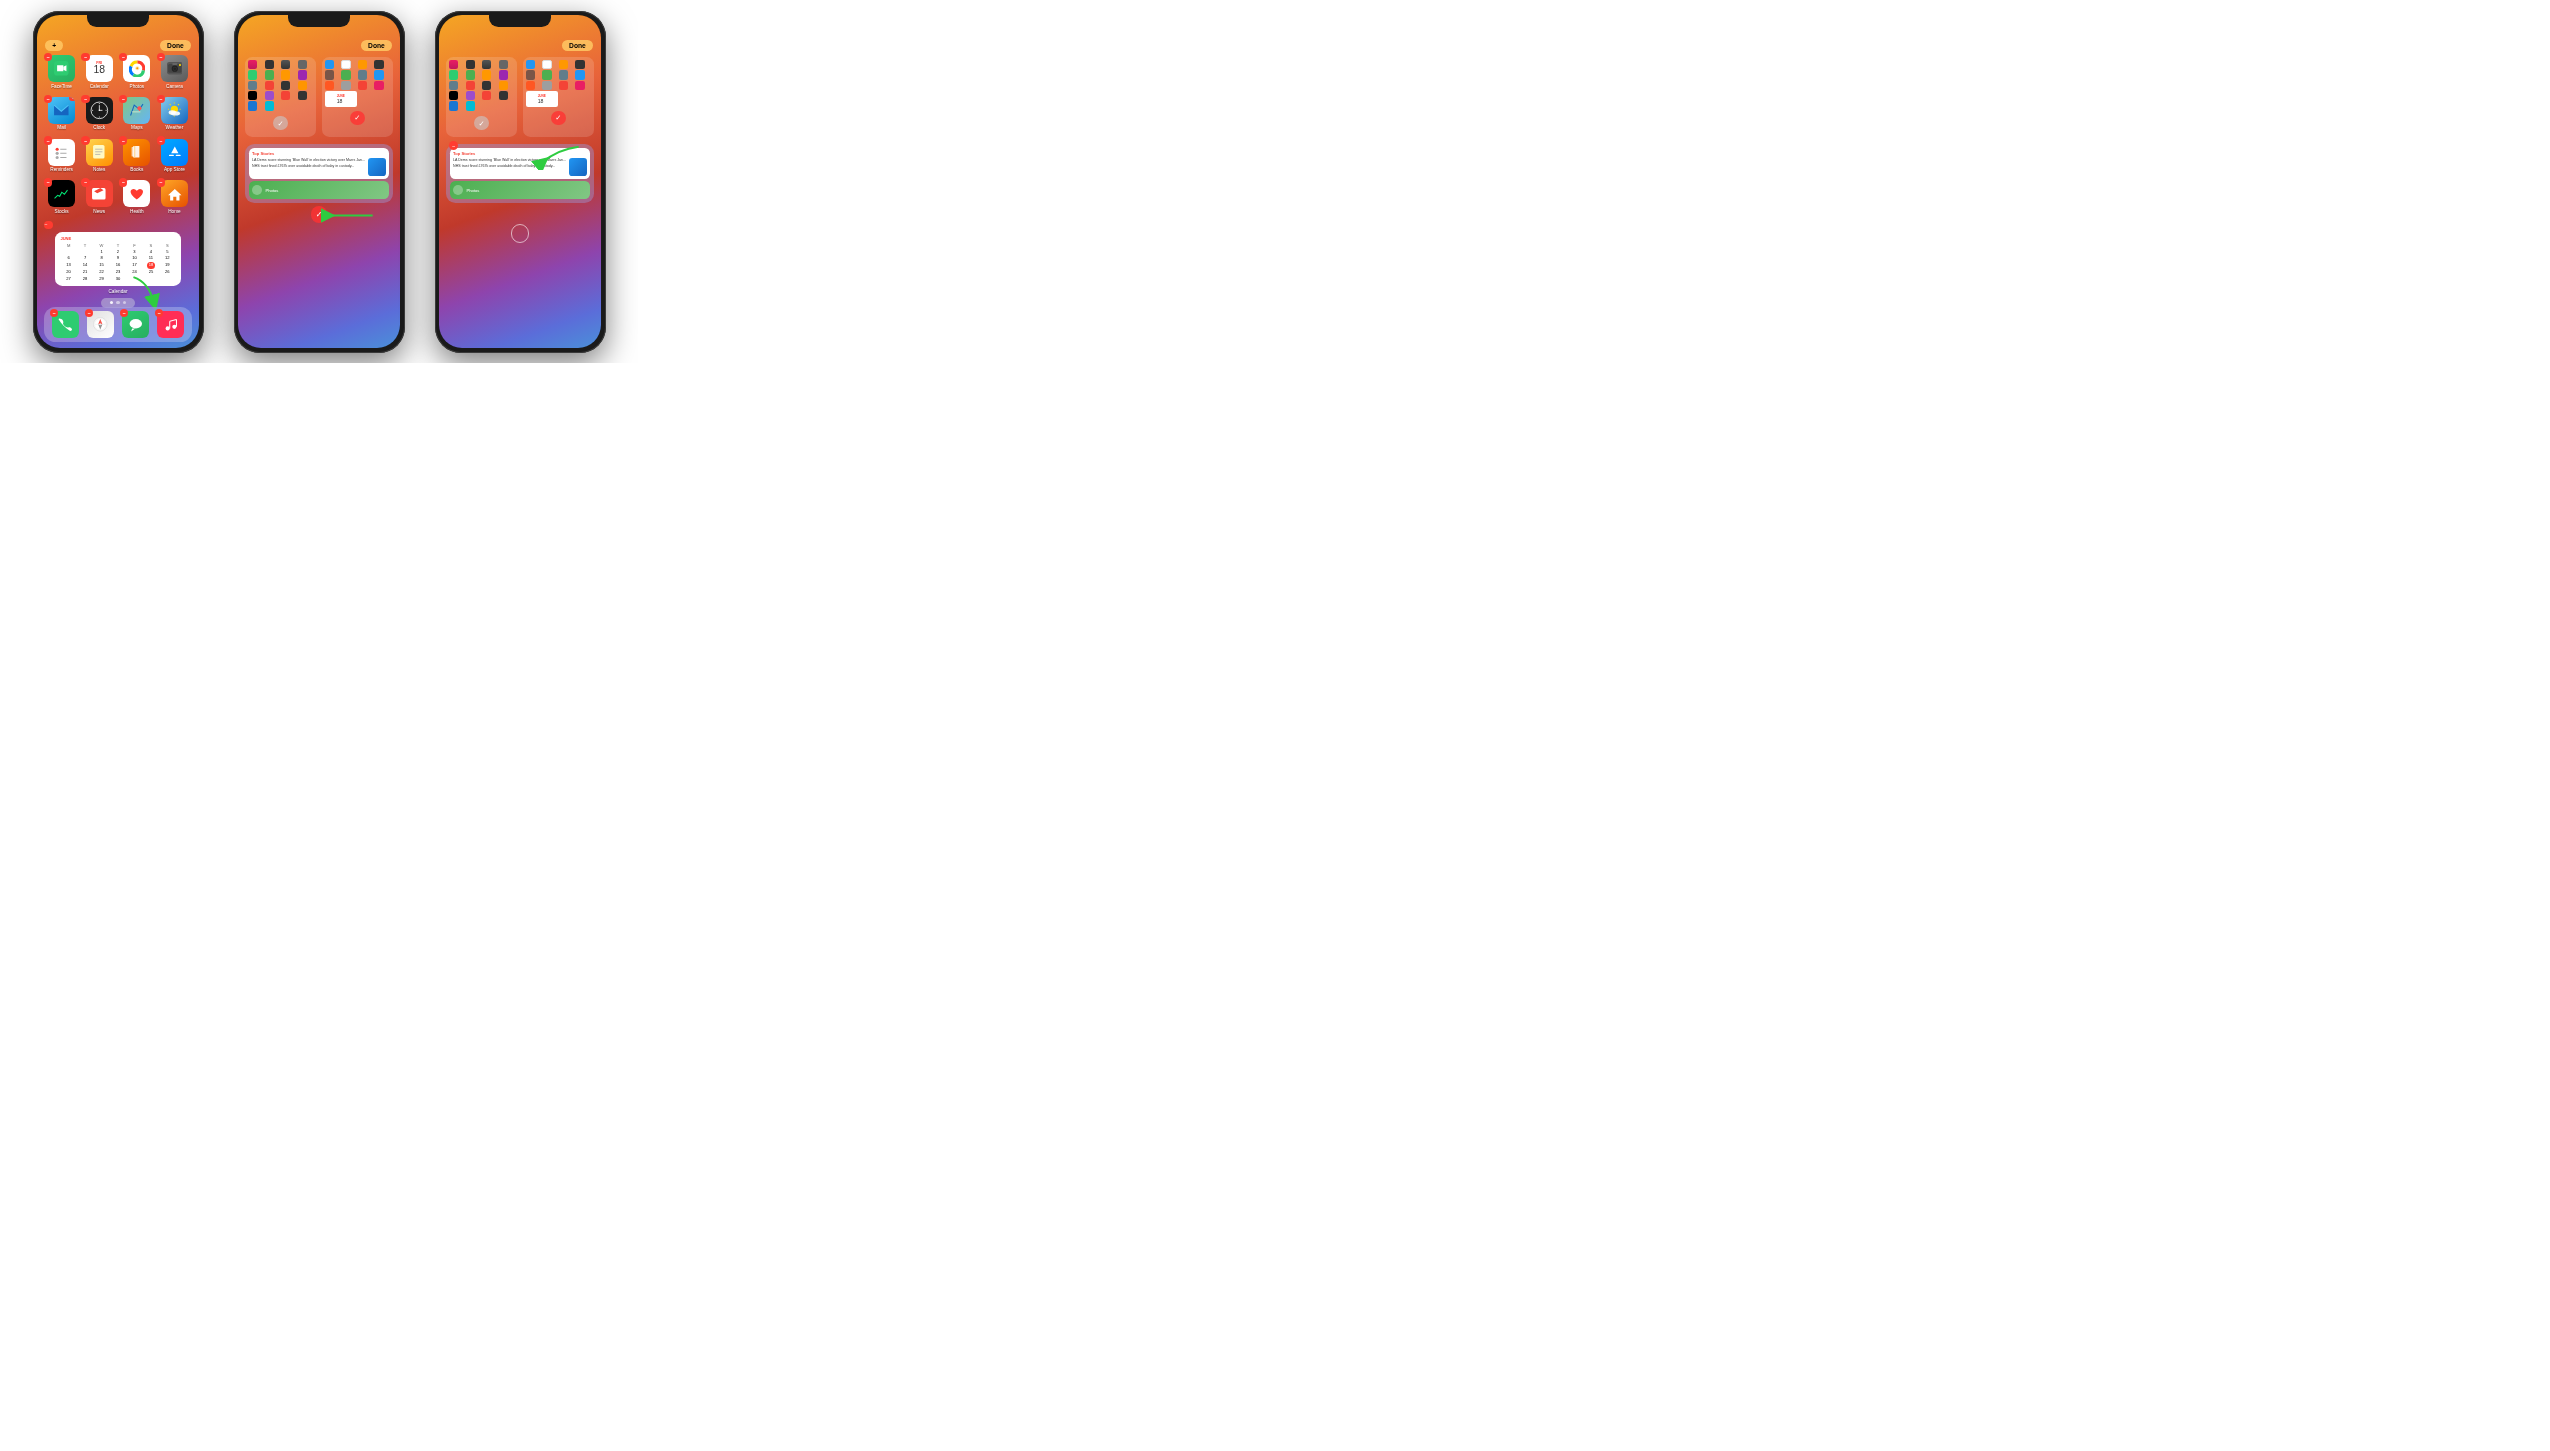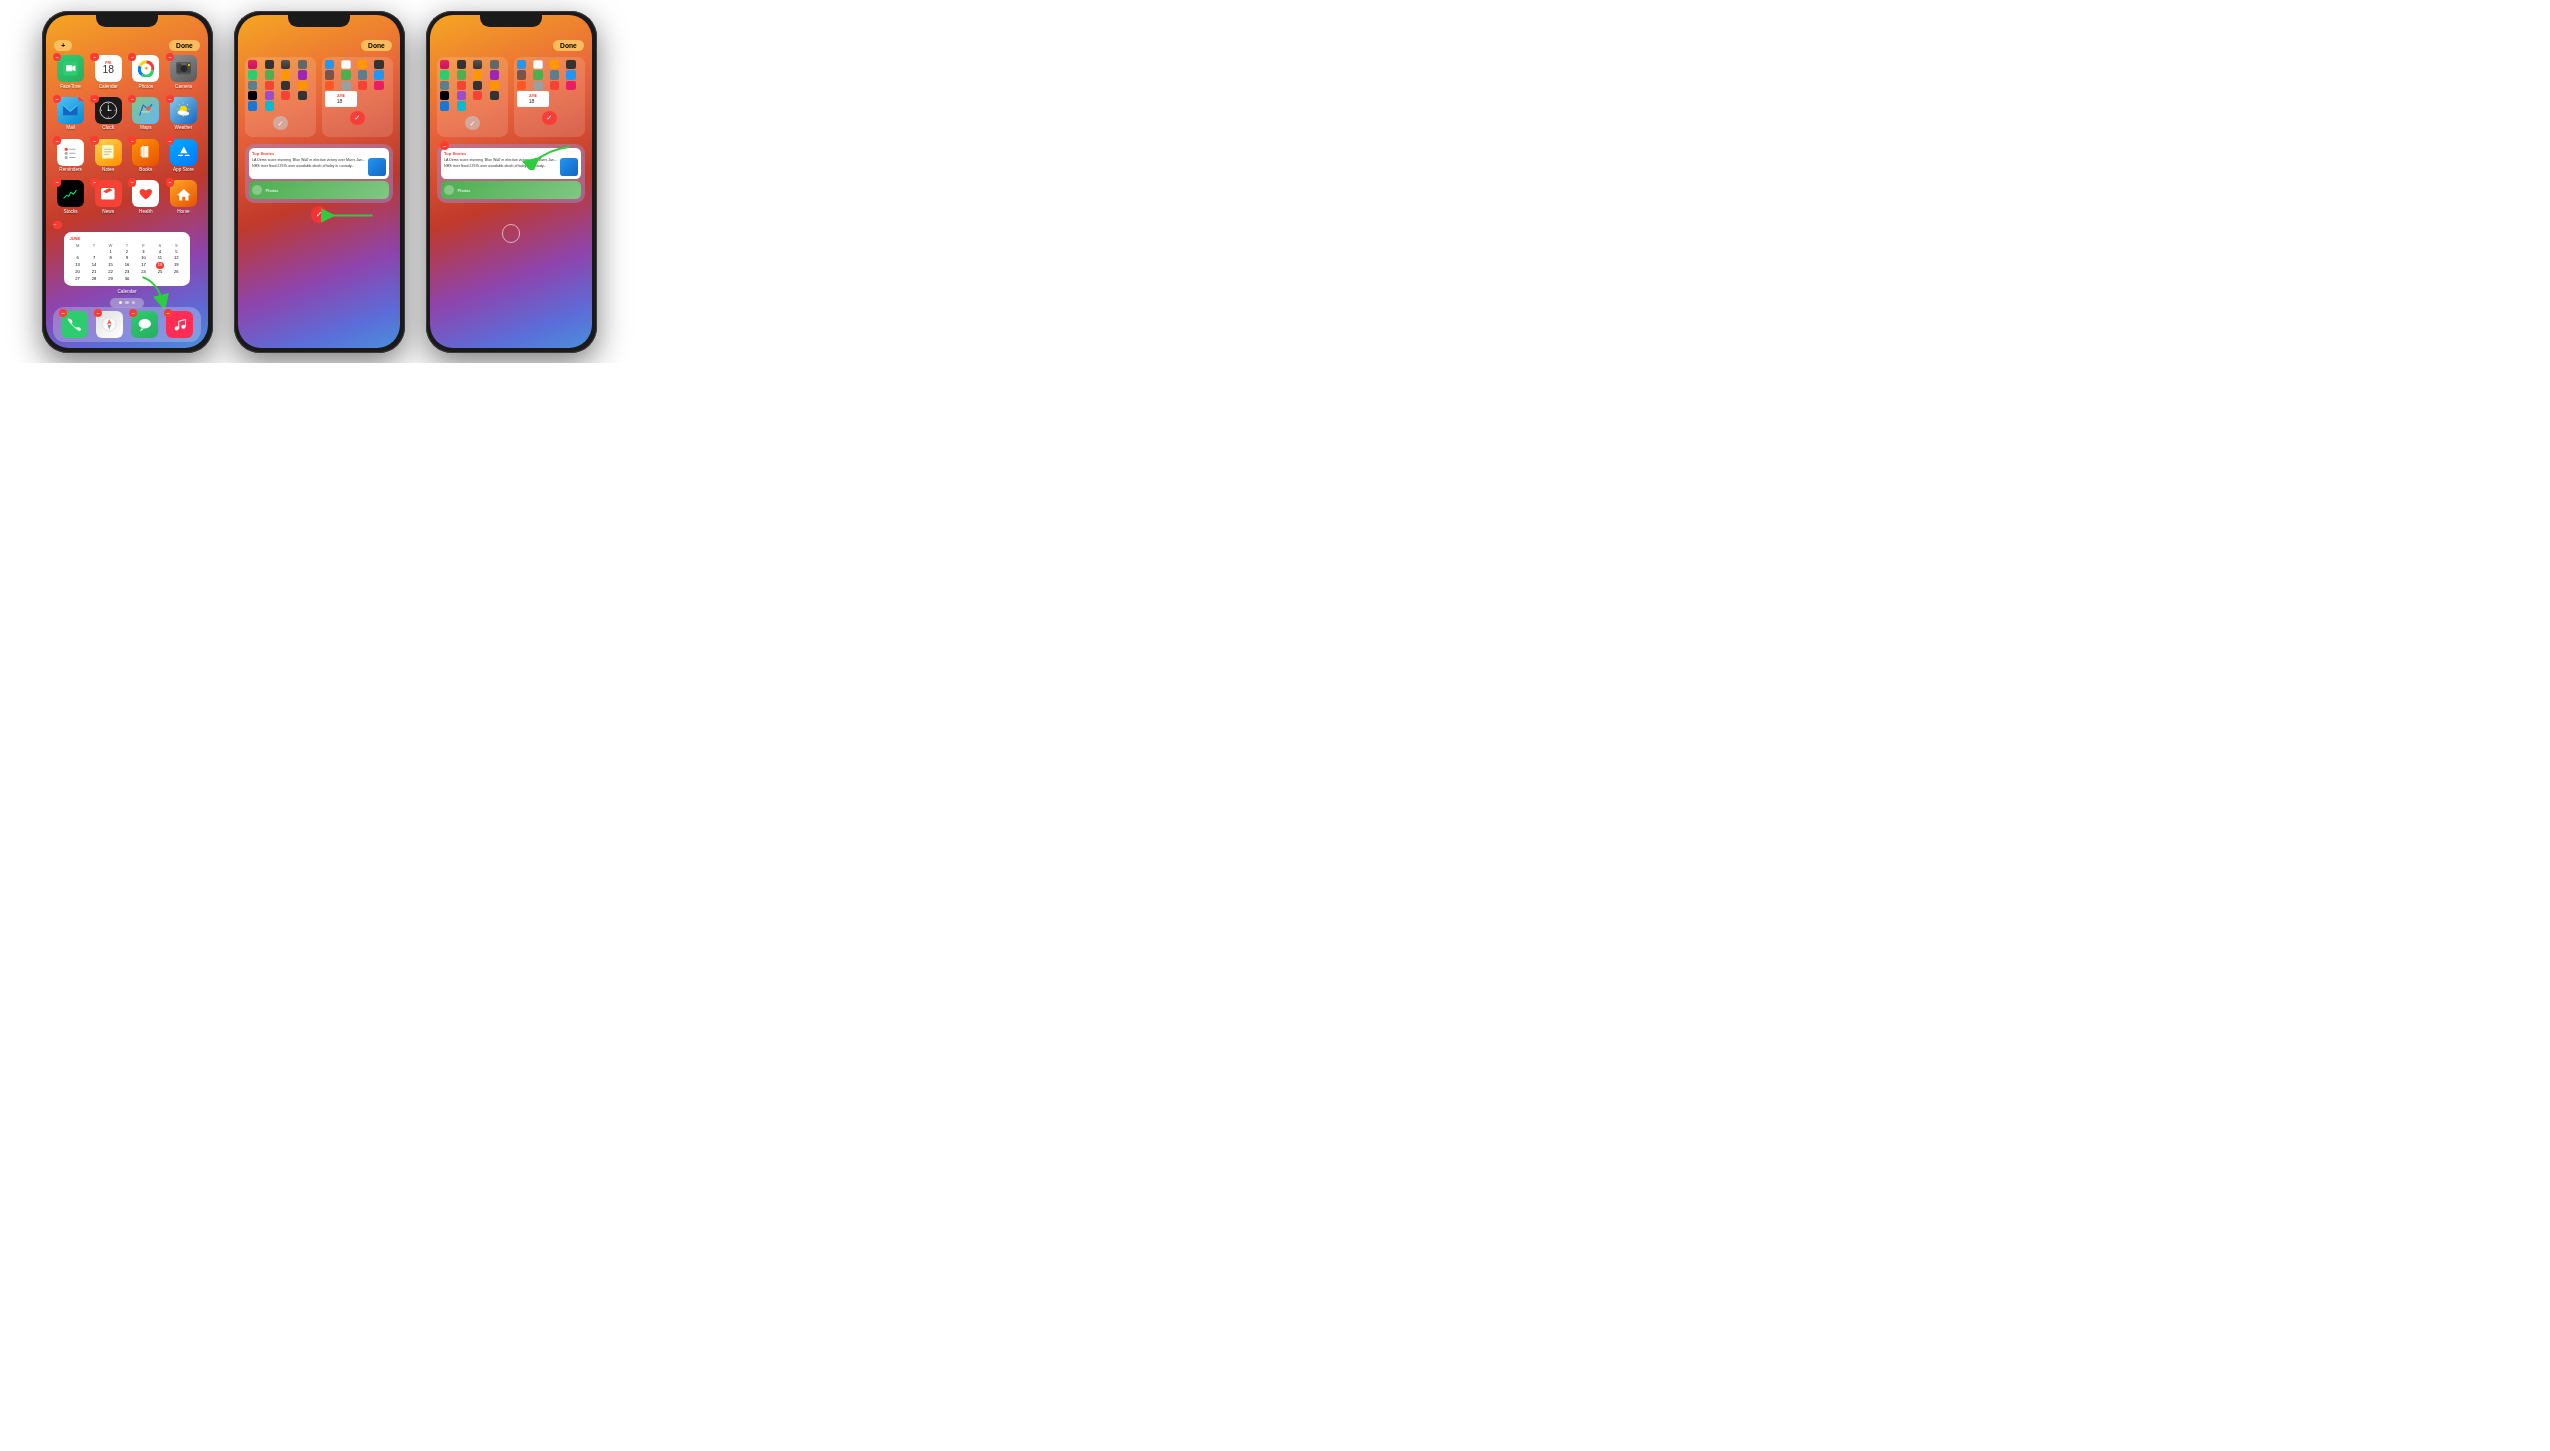--- a/index.html
+++ b/index.html
@@ -268,21 +268,21 @@
       z-index: 20;
     }
 
     
     body {
       background: #ffffff;
     }
 
     .phones-container {
       display: flex;
-      gap: 21px;
+      gap: 30px;
       justify-content: center;
       padding: 10.4px;
     }
   </style>
 </head>
 <body>
 
 <div class="phones-container">
 
   <div class="phone">

